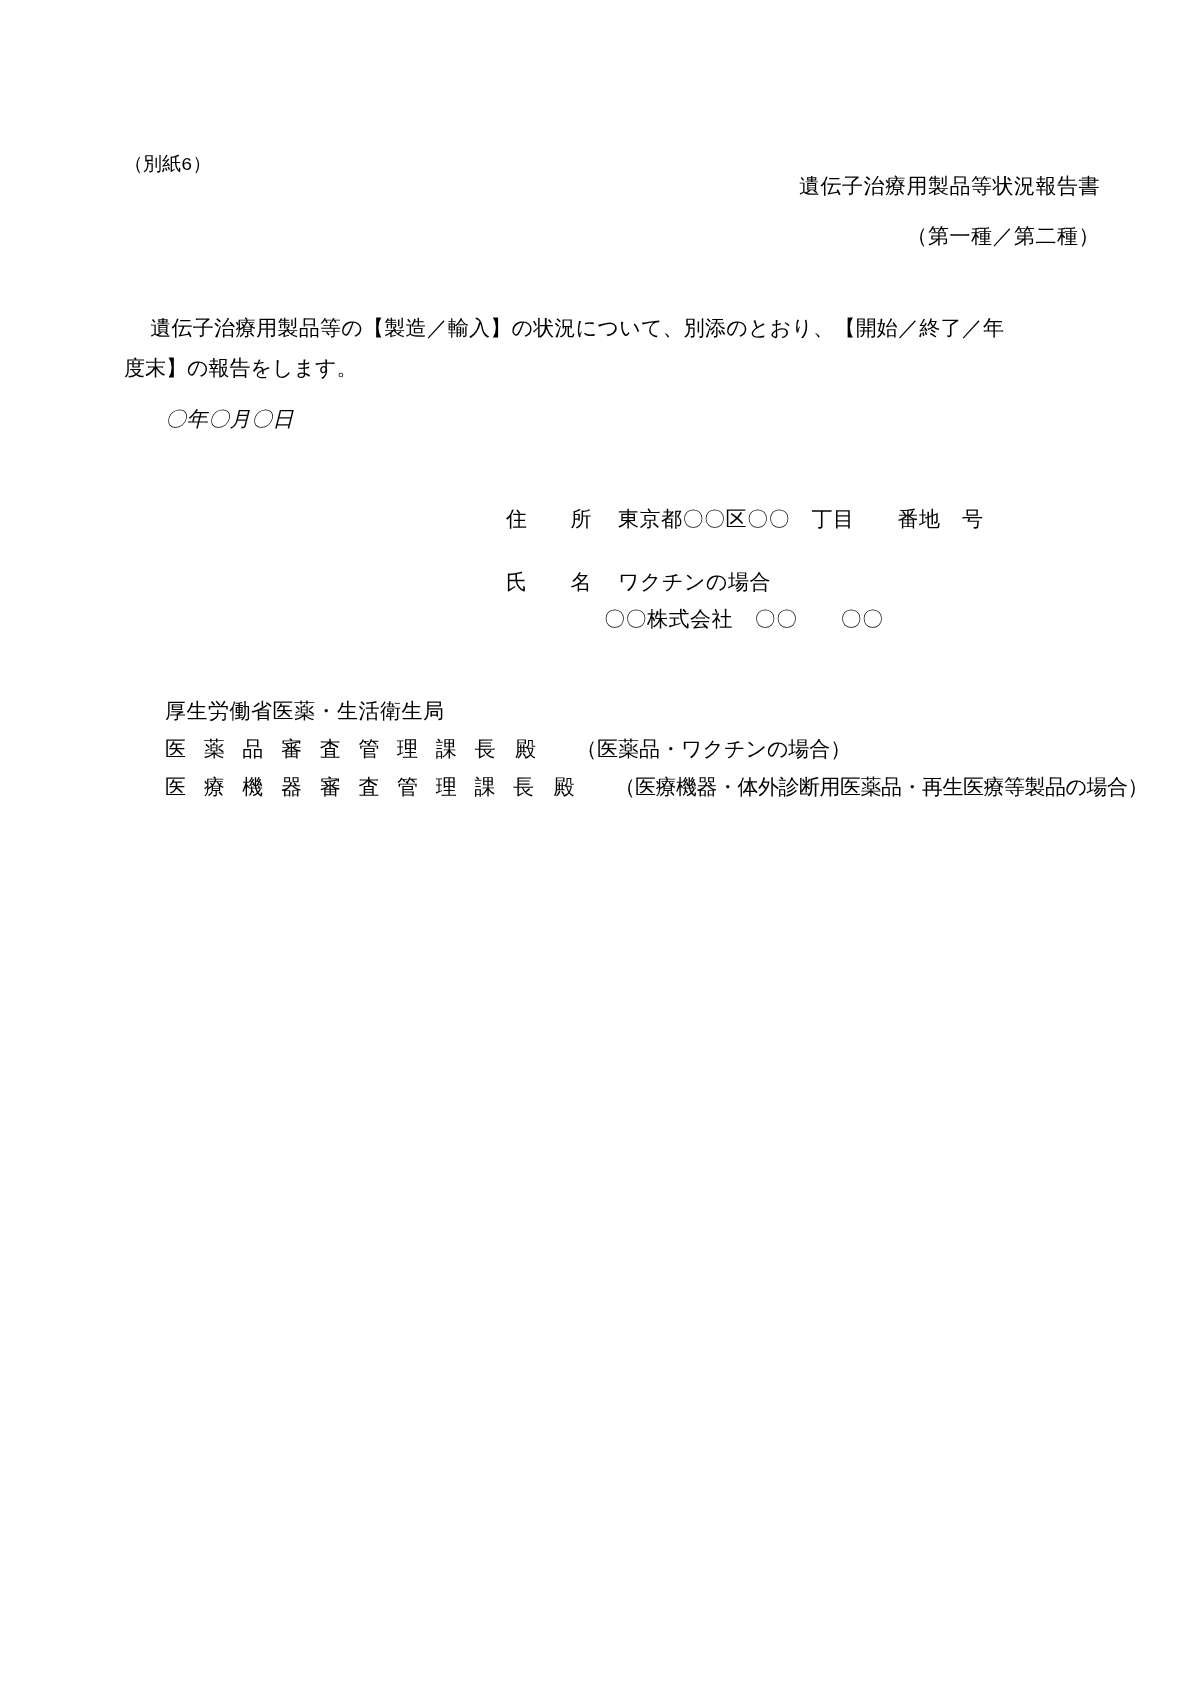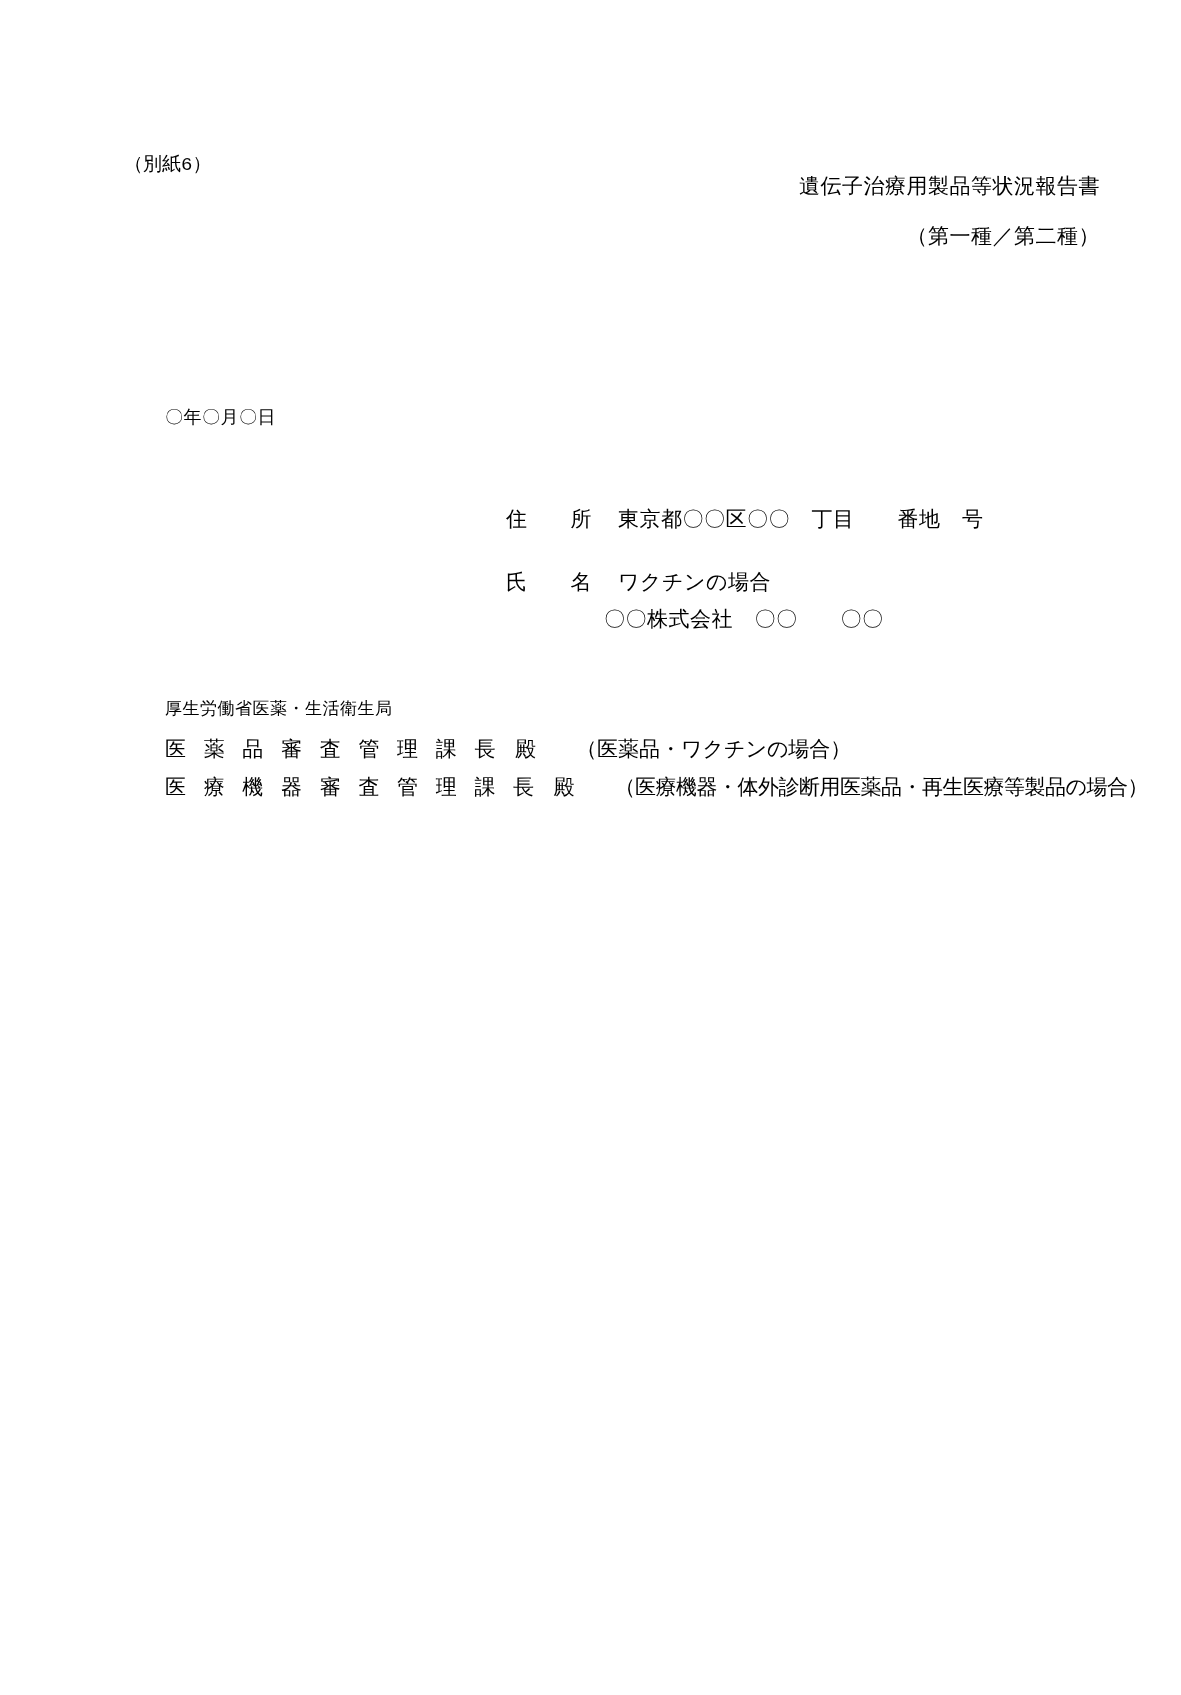--- a/index.html
+++ b/index.html
@@ -74,24 +74,25 @@
   .body-para .indent {
     display: inline-block;
     width: 26px;
   }
 
   
   .date-line {
     position: absolute;
     left: 165px;
     top: 405px;
-    font-size: 18px;
+    font-size: 21px;
     font-family: "DejaVu Sans", "Liberation Sans", sans-serif;
     letter-spacing: 0.5px;
     white-space: nowrap;
+    font-style: italic;
   }
 
   
   .addr-line {
     position: absolute;
     left: 506px;
     top: 505px;
     font-size: 21px;
     font-family: "DejaVu Sans", "Liberation Sans", sans-serif;
     letter-spacing: 0.5px;
@@ -114,21 +115,21 @@
     font-family: "DejaVu Sans", "Liberation Sans", sans-serif;
     letter-spacing: 0.5px;
     white-space: nowrap;
   }
 
   
   .addressee-bureau {
     position: absolute;
     left: 165px;
     top: 697px;
-    font-size: 17px;
+    font-size: 21px;
     font-family: "DejaVu Sans", "Liberation Sans", sans-serif;
     letter-spacing: 0.5px;
     white-space: nowrap;
   }
   .addressee-row1 {
     position: absolute;
     left: 165px;
     top: 735px;
     font-size: 21px;
     font-family: "DejaVu Sans", "Liberation Sans", sans-serif;
@@ -160,20 +161,21 @@
 <body>
 
 <div class="page">
 
   <div class="form-number">（別紙6）</div>
 
   <div class="doc-title">遺伝子治療用製品等状況報告書</div>
 
   <div class="doc-subtitle">（第一種／第二種）</div>
 
+  <div class="body-para"><span class="indent"></span><span>遺伝子治療用製品等の【製造／輸入】の状況について、別添のとおり、【開始／終了／年度末】の報告をします。</span></div>
 
   <div class="date-line">〇年〇月〇日</div>
 
   <div class="addr-line"><span>住　　所</span><span class="gap-md"></span><span>東京都〇〇区〇〇　丁目　　番地　号</span></div>
 
   <div class="name-line"><span>氏　　名</span><span class="gap-md"></span><span>ワクチンの場合</span></div>
 
   <div class="rep-line">〇〇株式会社　〇〇　　〇〇</div>
 
   <div class="addressee-bureau">厚生労働省医薬・生活衛生局</div>

